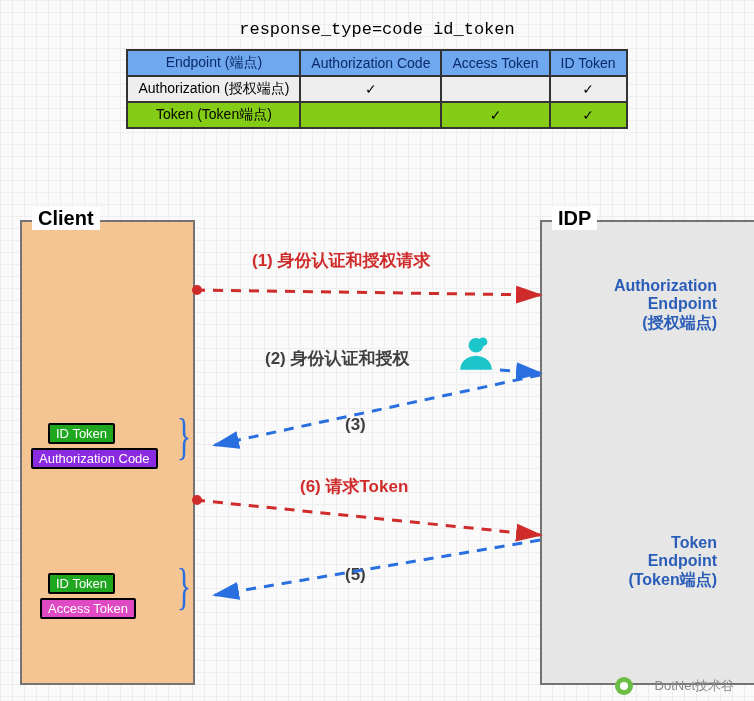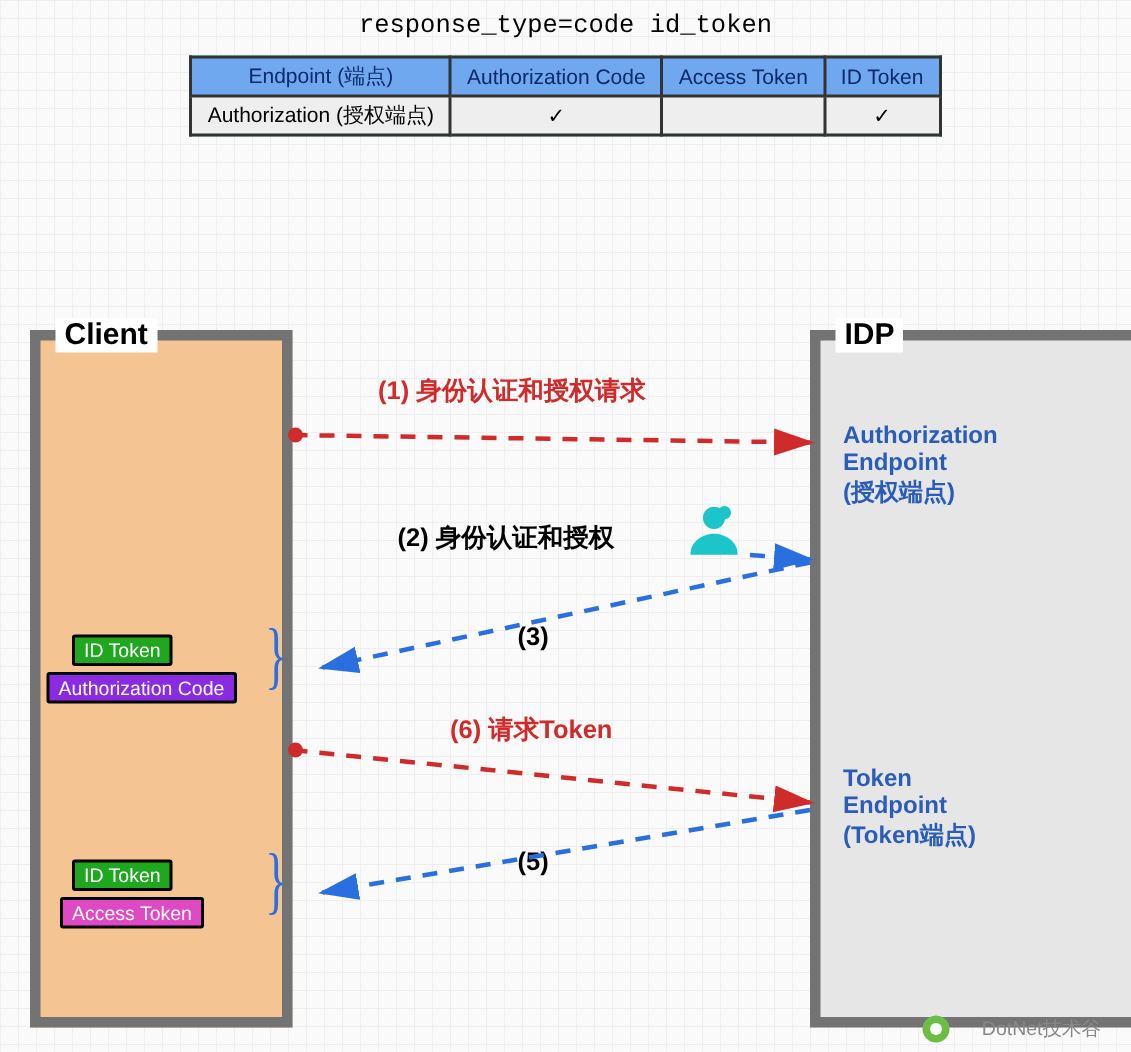--- a/index.html
+++ b/index.html
@@ -15,46 +15,47 @@
     width: 754px;
     height: 701px;
     position: relative;
     overflow: hidden;
   }
   .title {
     text-align: center;
     font-size: 17px;
     padding-top: 8px;
     font-family: "Courier New", monospace;
+    margin-top: 12px;
   }
   table.tok {
     border-collapse: collapse;
     margin: 10px auto 0 auto;
-    background: #5eead4;
+    background: #84cc16;
     font-size: 14px;
   }
   table.tok th, table.tok td {
     border: 2px solid #333;
     padding: 3px 10px;
     text-align: center;
     font-weight: normal;
   }
   table.tok th {
     background: #6fa8ee;
     color: #0a2a6a;
   }
   table.tok tr.alt td { background: #eee; }
   .diagram {
     position: absolute;
     left: 0; top: 195px;
     width: 754px; height: 506px;
   }
   .box {
     position: absolute;
-    border: 7px solid #737373;
+    border: 2px solid #737373;
     background: #eee;
   }
   .box-label {
     position: absolute;
     top: -15px; left: 10px;
     background: #fff;
     padding: 0 6px;
     font-weight: bold;
     font-size: 20px;
   }
@@ -66,21 +67,21 @@
   .idp-box {
     left: 540px; top: 25px;
     width: 228px; height: 465px;
     background: #e6e6e6;
   }
   .endpoint {
     position: absolute;
     color: #2a5db8;
     font-weight: bold;
     font-size: 16px;
-    text-align: left;
+    text-align: right;
     width: 160px;
   }
   .tag {
     position: absolute;
     color: #fff;
     font-size: 13px;
     padding: 1px 6px;
     border: 2px solid #000;
     border-radius: 2px;
     white-space: nowrap;
@@ -95,21 +96,21 @@
     font-family: serif;
     transform: scaleX(0.6);
   }
   .lbl {
     position: absolute;
     font-size: 17px;
     font-weight: bold;
     white-space: nowrap;
   }
   .red { color: #d02b2b; }
-  .blue { color: #000000; }
+  .blue { color: #404040; }
   svg.arrows {
     position: absolute;
     left: 0; top: 0;
     width: 754px; height: 506px;
     pointer-events: none;
   }
   .watermark {
     position: absolute;
     right: 20px; bottom: 6px;
     color: #888;
@@ -150,35 +151,41 @@
     <th>Authorization Code</th>
     <th>Access Token</th>
     <th>ID Token</th>
   </tr>
   <tr class="alt">
     <td>Authorization (授权端点)</td>
     <td>✓</td>
     <td></td>
     <td>✓</td>
   </tr>
+  <tr>
+    <td>Token (Token端点)</td>
+    <td></td>
+    <td>✓</td>
+    <td>✓</td>
+  </tr>
 </tbody>
   </table>
 
 <div class="diagram">
 
   <div class="box client-box">
     <div class="box-label">Client</div>
   </div>
 
   <div class="box idp-box">
     <div class="box-label">IDP</div>
     <div class="endpoint" style="left:15px; top:55px;">
       Authorization<br>Endpoint<br>(授权端点)
     </div>
-    <div class="endpoint" style="left:15px; top:284px;">
+    <div class="endpoint" style="left:15px; top:312px;">
       Token<br>Endpoint<br>(Token端点)
     </div>
   </div>
 
   <div class="tag green" style="left:48px; top:228px;">ID Token</div>
   <div class="tag purple" style="left:31px; top:253px;">Authorization Code</div>
   <div class="brace" style="left:172px; top:212px;">}</div>
 
   <div class="tag green" style="left:48px; top:378px;">ID Token</div>
   <div class="tag magenta" style="left:40px; top:403px;">Access Token</div>

